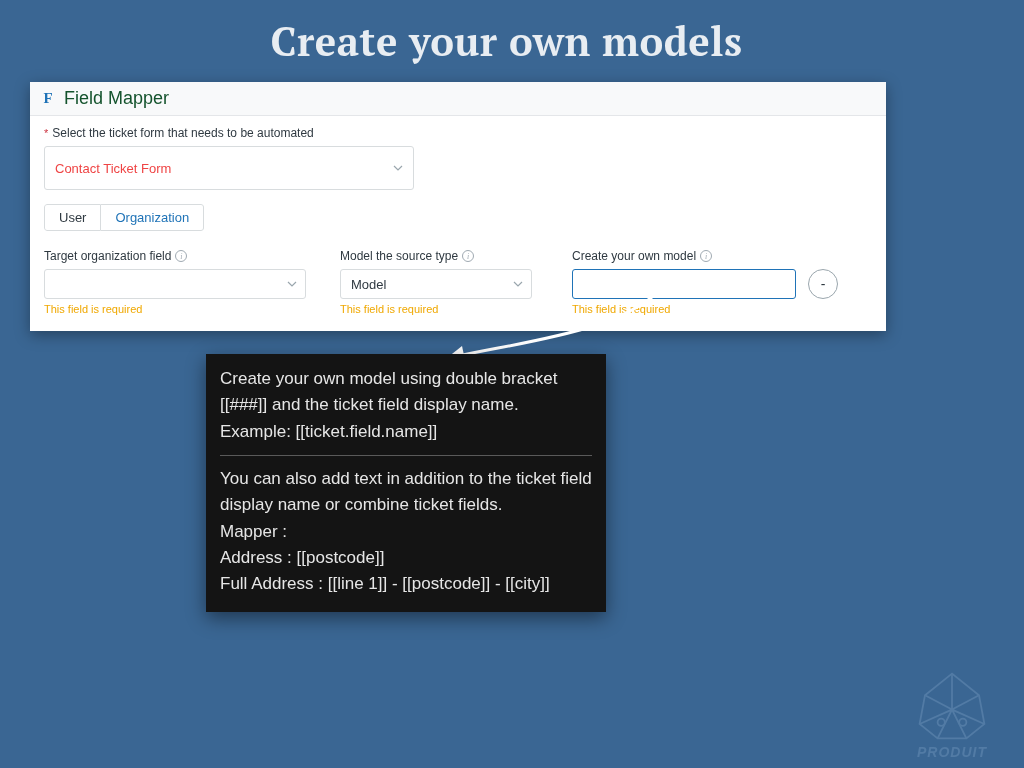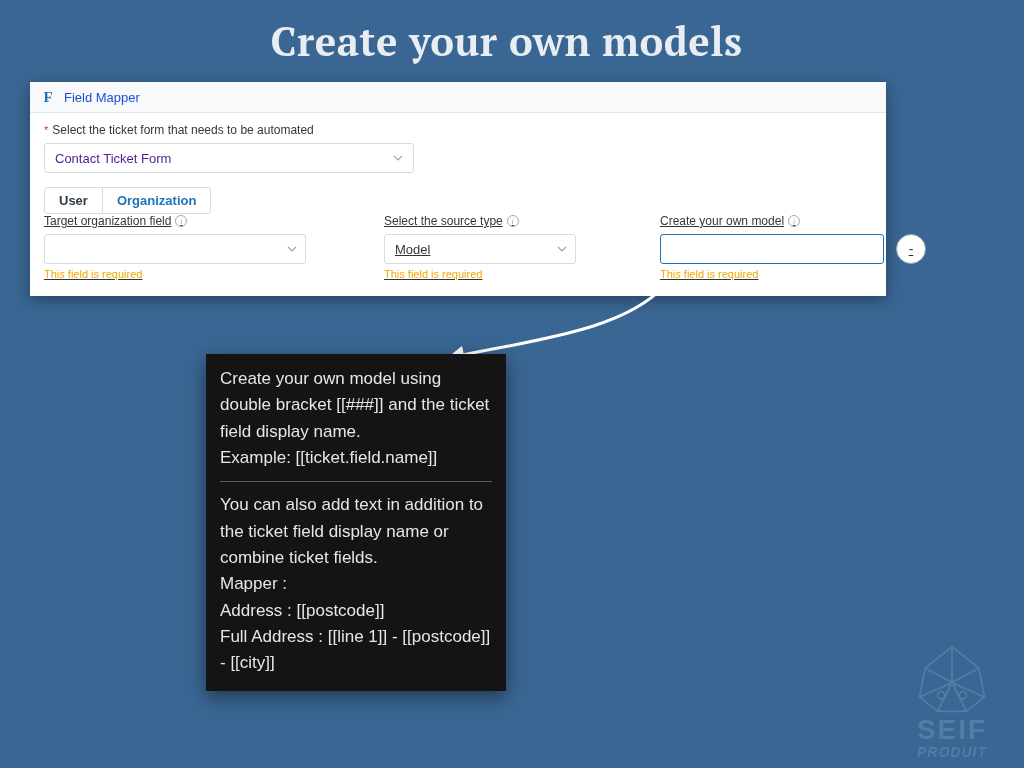--- a/index.html
+++ b/index.html
@@ -43,65 +43,64 @@
     width: 16px;
     height: 18px;
     display: flex;
     align-items: center;
     justify-content: center;
     color: #1f73b7;
     font-family: Georgia, serif;
     font-weight: 700;
     font-size: 15px;
   }
-  .panel-header .title { font-size: 13px; color: #1d4ed8; }
+  .panel-header .title { font-size: 18px; color: #14532d; }
   .panel-body { padding: 10px 14px 16px 14px; }
   .required-star { color: #cc3340; margin-right: 4px; font-size: 11px; }
   .block-label { font-size: 12px; color: #2f3941; margin-bottom: 6px; display: flex; align-items: center; }
   .select {
     width: 370px;
-    height: 30px;
+    height: 44px;
     border: 1px solid #d8dcde;
     border-radius: 3px;
     background: #fff;
     padding: 0 28px 0 10px;
     font-size: 13px;
-    color: #4c1d95;
+    color: #ef4444;
     display: flex;
     align-items: center;
     position: relative;
     cursor: pointer;
   }
   .select .chev {
     position: absolute;
     right: 10px;
     top: 50%;
     transform: translateY(-50%);
     color: #9aa6ad;
   }
   .tabs { margin-top: 14px; display: flex; border-radius: 3px; overflow: hidden; width: max-content; }
   .tab {
     border: 1px solid #d8dcde;
     padding: 5px 14px;
     font-size: 13px;
     background: #fff;
     cursor: pointer;
     color: #2f3941;
-    font-weight: bold;
   }
   .tab + .tab { border-left: none; }
   .tab:first-child { border-radius: 3px 0 0 3px; }
   .tab:last-child { border-radius: 0 3px 3px 0; }
   .tab.active { color: #1f73b7; }
   .row3 {
+    margin-top: 18px;
     display: grid;
     grid-template-columns: 272px 208px 1fr;
-    gap: 68px;
+    gap: 24px;
     align-items: start;
-    text-decoration: underline;
   }
   .col .field-label {
     font-size: 12px;
     color: #2f3941;
     margin-bottom: 6px;
     display: flex;
     align-items: center;
     gap: 4px;
   }
   .info-icon {
@@ -152,21 +151,21 @@
     top: 280px;
     width: 230px;
     height: 90px;
     pointer-events: none;
   }
 
   .tooltip {
     position: absolute;
     left: 206px;
     top: 354px;
-    width: 300px;
+    width: 400px;
     background: #141414;
     color: #e6e6e6;
     font-size: 17px;
     line-height: 1.55;
     padding: 12px 14px 14px 14px;
     box-shadow: 0 6px 18px rgba(0,0,0,0.45);
   }
   .tooltip hr {
     border: none;
     border-top: 1px solid #5a5a5a;
@@ -228,21 +227,21 @@
             <svg width="10" height="6" viewBox="0 0 10 6">
                 <path d="M1 1l4 4 4-4" fill="none" stroke="currentColor" stroke-width="1.2"></path>
               </svg>
           </span>
         </div>
         <div class="err">This field is required</div>
       </div>
 
       <div class="col">
         <div class="field-label">
-          <span>Select the source type</span>
+          <span>Model the source type</span>
           <span class="info-icon">i</span>
         </div>
         <div class="sel-sm w-source">
           <span>Model</span>
           <span class="chev">
             <svg width="10" height="6" viewBox="0 0 10 6">
                 <path d="M1 1l4 4 4-4" fill="none" stroke="currentColor" stroke-width="1.2"></path>
               </svg>
           </span>
         </div>
@@ -285,15 +284,14 @@
 
 <div class="brand">
   <svg viewBox="0 0 100 80">
     <g fill="none" stroke="#5a82ab" stroke-width="2">
       <path d="M50 4 L20 28 L14 60 L34 76 L66 76 L86 60 L80 28 Z"></path>
       <path d="M20 28 L50 44 L80 28 M50 4 L50 44 M14 60 L50 44 L86 60 M34 76 L50 44 L66 76"></path>
       <circle cx="38" cy="58" r="4"></circle>
         <circle cx="62" cy="58" r="4"></circle>
     </g>
   </svg>
-  <div class="b1">SEIF</div>
   <div class="b2">PRODUIT</div>
 </div>
 
 </body></html>

